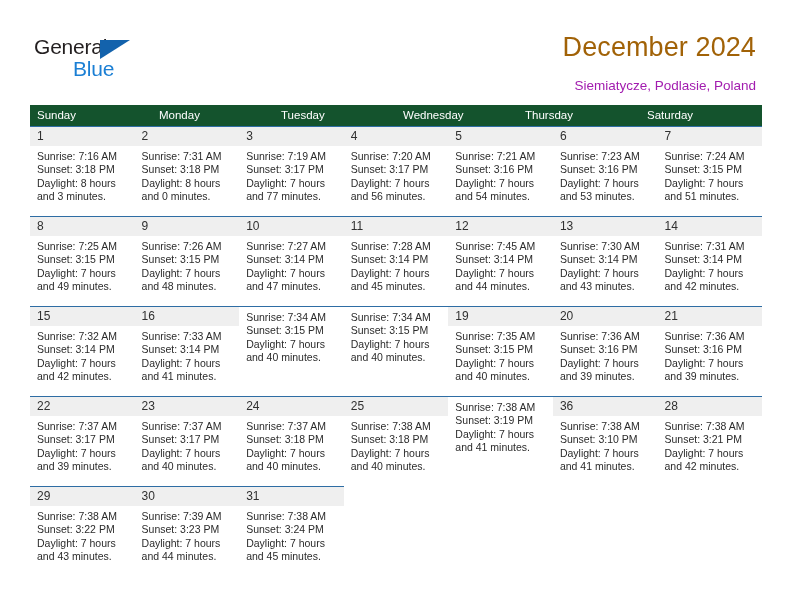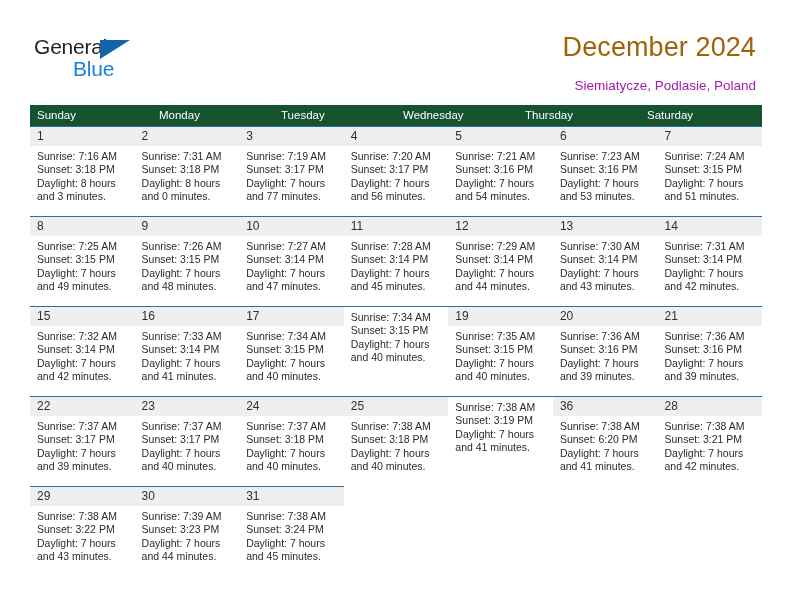--- a/index.html
+++ b/index.html
@@ -270,21 +270,21 @@
         <div class="info">
           <div>Sunrise: 7:28 AM</div>
           <div>Sunset: 3:14 PM</div>
           <div>Daylight: 7 hours</div>
           <div>and 45 minutes.</div>
         </div>
       </div>
       <div class="cell filled">
         <div class="daynum">12</div>
         <div class="info">
-          <div>Sunrise: 7:29 AM</div>
+          <div>Sunrise: 7:45 AM</div>
           <div>Sunset: 3:14 PM</div>
           <div>Daylight: 7 hours</div>
           <div>and 44 minutes.</div>
         </div>
       </div>
       <div class="cell filled">
         <div class="daynum">13</div>
         <div class="info">
           <div>Sunrise: 7:30 AM</div>
           <div>Sunset: 3:14 PM</div>
@@ -316,21 +316,20 @@
       <div class="cell filled">
         <div class="daynum">16</div>
         <div class="info">
           <div>Sunrise: 7:33 AM</div>
           <div>Sunset: 3:14 PM</div>
           <div>Daylight: 7 hours</div>
           <div>and 41 minutes.</div>
         </div>
       </div>
       <div class="cell filled">
-        <div class="daynum">17</div>
         <div class="info">
           <div>Sunrise: 7:34 AM</div>
           <div>Sunset: 3:15 PM</div>
           <div>Daylight: 7 hours</div>
           <div>and 40 minutes.</div>
         </div>
       </div>
       <div class="cell filled">
         <div class="info">
           <div>Sunrise: 7:34 AM</div>
@@ -410,21 +409,21 @@
           <div>Sunrise: 7:38 AM</div>
           <div>Sunset: 3:19 PM</div>
           <div>Daylight: 7 hours</div>
           <div>and 41 minutes.</div>
         </div>
       </div>
       <div class="cell filled">
         <div class="daynum">36</div>
         <div class="info">
           <div>Sunrise: 7:38 AM</div>
-          <div>Sunset: 6:20 PM</div>
+          <div>Sunset: 3:10 PM</div>
           <div>Daylight: 7 hours</div>
           <div>and 41 minutes.</div>
         </div>
       </div>
       <div class="cell filled">
         <div class="daynum">28</div>
         <div class="info">
           <div>Sunrise: 7:38 AM</div>
           <div>Sunset: 3:21 PM</div>
           <div>Daylight: 7 hours</div>

